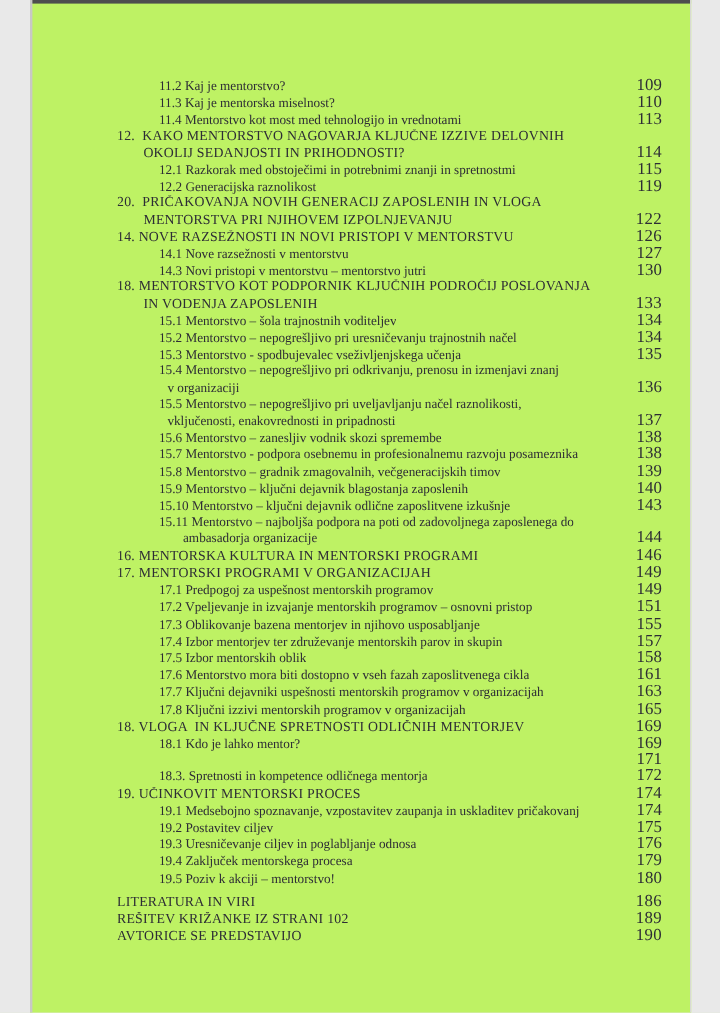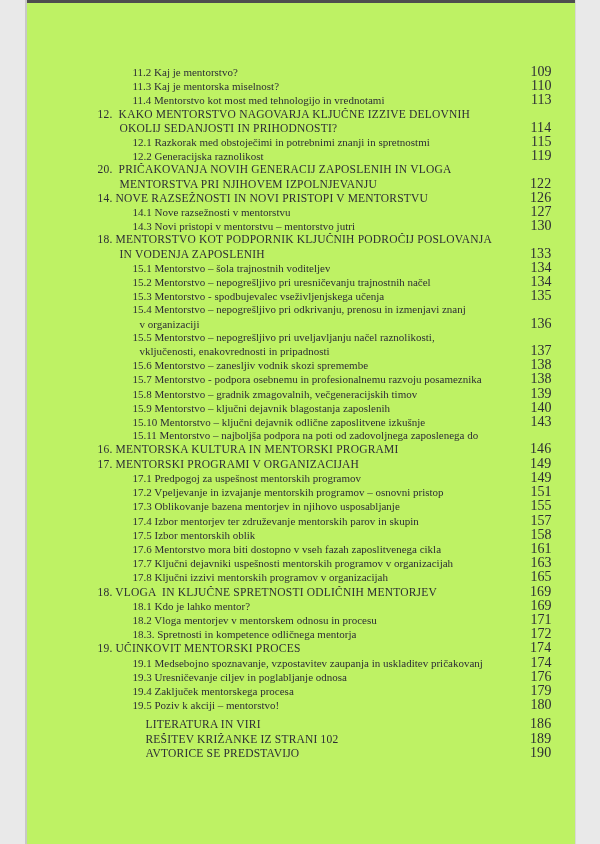--- a/index.html
+++ b/index.html
@@ -54,21 +54,21 @@
     font-size: 14px;
   }
   
   .lv-ch   { font-size: 11.5px; letter-spacing: 0.2px; }
   .lv-ch .row-text   { padding-left: 0; text-align: right; }
   .lv-chc  { font-size: 11.5px; letter-spacing: 0.2px; }
   .lv-chc .row-text  { padding-left: 22px; }
   .lv-sub .row-text  { padding-left: 35px; }
   .lv-subc .row-text { padding-left: 42px; }
   .lv-subc2 .row-text{ padding-left: 55px; }
-  .lv-end  { font-size: 11.5px; letter-spacing: 0.2px; margin-left: 48px; }
+  .lv-end  { font-size: 11.5px; letter-spacing: 0.2px; }
   .lv-end .row-text  { padding-left: 0; }
   .gap-top { margin-top: 5px; }
 </style>
 </head>
 <body>
 
 <div class="page">
   <div class="edge-top"></div>
   <div class="edge-left"></div>
   <div class="edge-right"></div>
@@ -202,20 +202,25 @@
       <div class="toc-row lv-sub">
       <span class="row-text">15.10 Mentorstvo – ključni dejavnik odlične zaposlitvene izkušnje</span>
       <span class="row-spacer"></span>
       <span class="row-page">143</span>
     </div>
       <div class="toc-row lv-sub">
       <span class="row-text">15.11 Mentorstvo – najboljša podpora na poti od zadovoljnega zaposlenega do</span>
       <span class="row-spacer"></span>
       <span class="row-page"></span>
     </div>
+      <div class="toc-row lv-subc2">
+      <span class="row-text">ambasadorja organizacije</span>
+      <span class="row-spacer"></span>
+      <span class="row-page">144</span>
+    </div>
       <div class="toc-row lv-ch">
       <span class="row-text">16. MENTORSKA KULTURA IN MENTORSKI PROGRAMI</span>
       <span class="row-spacer"></span>
       <span class="row-page">146</span>
     </div>
       <div class="toc-row lv-ch">
       <span class="row-text">17. MENTORSKI PROGRAMI V ORGANIZACIJAH</span>
       <span class="row-spacer"></span>
       <span class="row-page">149</span>
     </div>
@@ -263,38 +268,42 @@
       <span class="row-text">18. VLOGA  IN KLJUČNE SPRETNOSTI ODLIČNIH MENTORJEV</span>
       <span class="row-spacer"></span>
       <span class="row-page">169</span>
     </div>
       <div class="toc-row lv-sub">
       <span class="row-text">18.1 Kdo je lahko mentor?</span>
       <span class="row-spacer"></span>
       <span class="row-page">169</span>
     </div>
       <div class="toc-row lv-sub">
-      <span class="row-text">18.2 Vloga mentorjev v mentorskem odnosu in procesu</span>
       <span class="row-spacer"></span>
       <span class="row-page">171</span>
     </div>
       <div class="toc-row lv-sub">
       <span class="row-text">18.3. Spretnosti in kompetence odličnega mentorja</span>
       <span class="row-spacer"></span>
       <span class="row-page">172</span>
     </div>
       <div class="toc-row lv-ch">
       <span class="row-text">19. UČINKOVIT MENTORSKI PROCES</span>
       <span class="row-spacer"></span>
       <span class="row-page">174</span>
     </div>
       <div class="toc-row lv-sub">
       <span class="row-text">19.1 Medsebojno spoznavanje, vzpostavitev zaupanja in uskladitev pričakovanj</span>
       <span class="row-spacer"></span>
       <span class="row-page">174</span>
+    </div>
+      <div class="toc-row lv-sub">
+      <span class="row-text">19.2 Postavitev ciljev</span>
+      <span class="row-spacer"></span>
+      <span class="row-page">175</span>
     </div>
       <div class="toc-row lv-sub">
       <span class="row-text">19.3 Uresničevanje ciljev in poglabljanje odnosa</span>
       <span class="row-spacer"></span>
       <span class="row-page">176</span>
     </div>
       <div class="toc-row lv-sub">
       <span class="row-text">19.4 Zaključek mentorskega procesa</span>
       <span class="row-spacer"></span>
       <span class="row-page">179</span>

